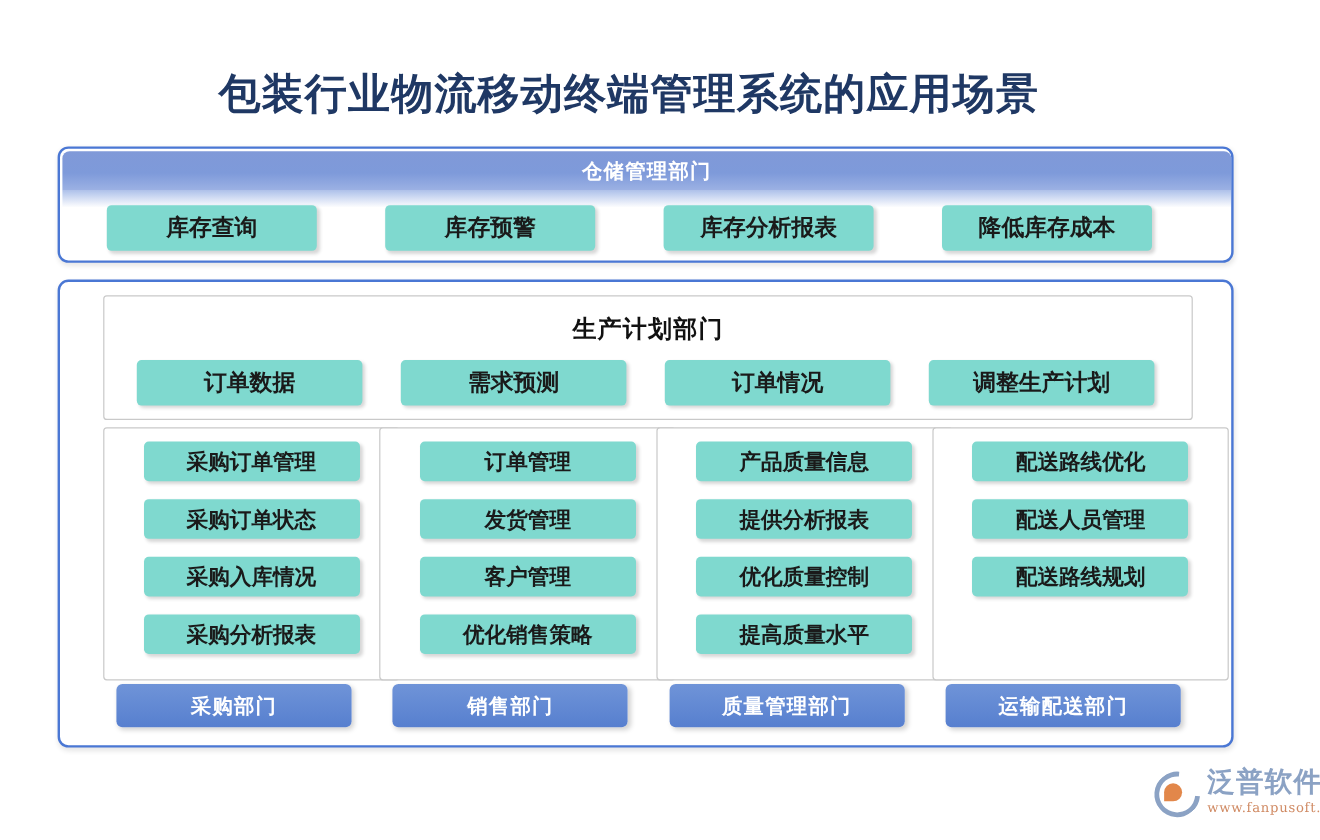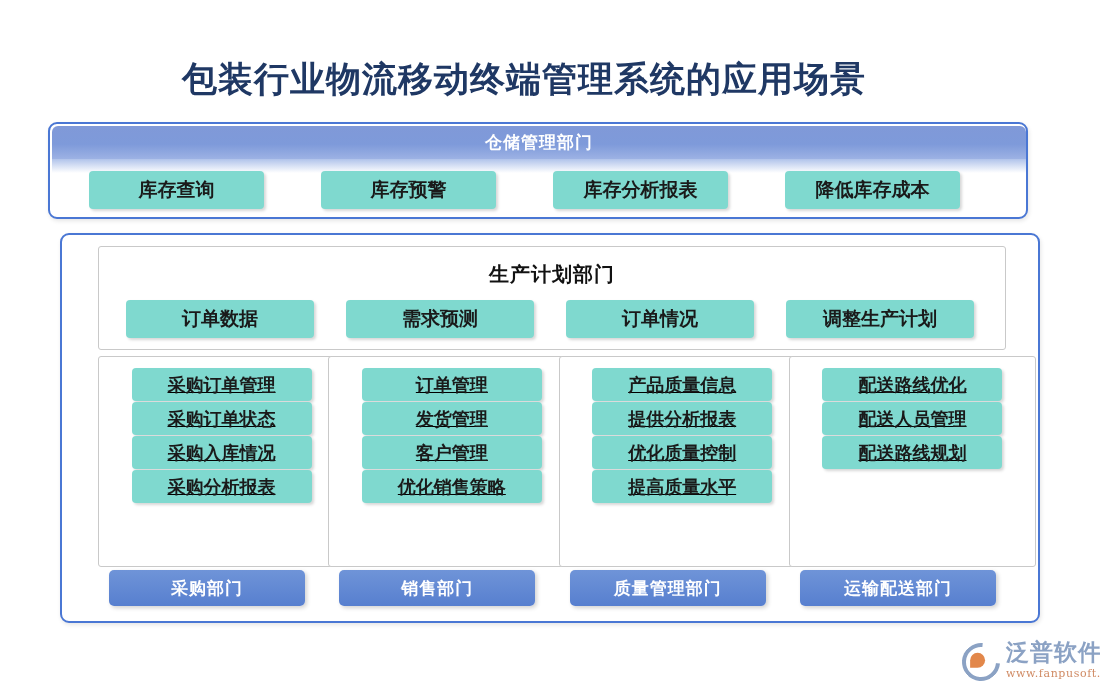--- a/index.html
+++ b/index.html
@@ -150,21 +150,21 @@
     width: 175px;
     height: 38px;
     font-size: 19px;
     margin-left: 41px;
   }
   .warehouse-row .pill:first-child { margin-left: 39px; }
 
   
   .panel-main {
     position: absolute;
-    left: 60px;
+    left: 48px;
     top: 233px;
     width: 980px;
     height: 390px;
     border: 2px solid #4a77d4;
     border-radius: 9px;
     background: #ffffff;
     box-sizing: border-box;
     box-shadow: 1px 2px 4px rgba(0,0,0,0.10);
   }
 
@@ -229,22 +229,21 @@
     width: 247px;
     height: 211px;
     border: 1px solid #c9c9c9;
     border-radius: 3px;
     background: #ffffff;
     box-sizing: border-box;
     padding: 11px 0 0 0;
     display: flex;
     flex-direction: column;
     align-items: center;
-    gap: 1px;
-    text-decoration: underline;
+    gap: 15px;
   }
   .col-box .pill {
     width: 180px;
     height: 33px;
     font-size: 18px;
   }
   .dept-footer {
     position: absolute;
     left: 11px;
     top: 214px;

